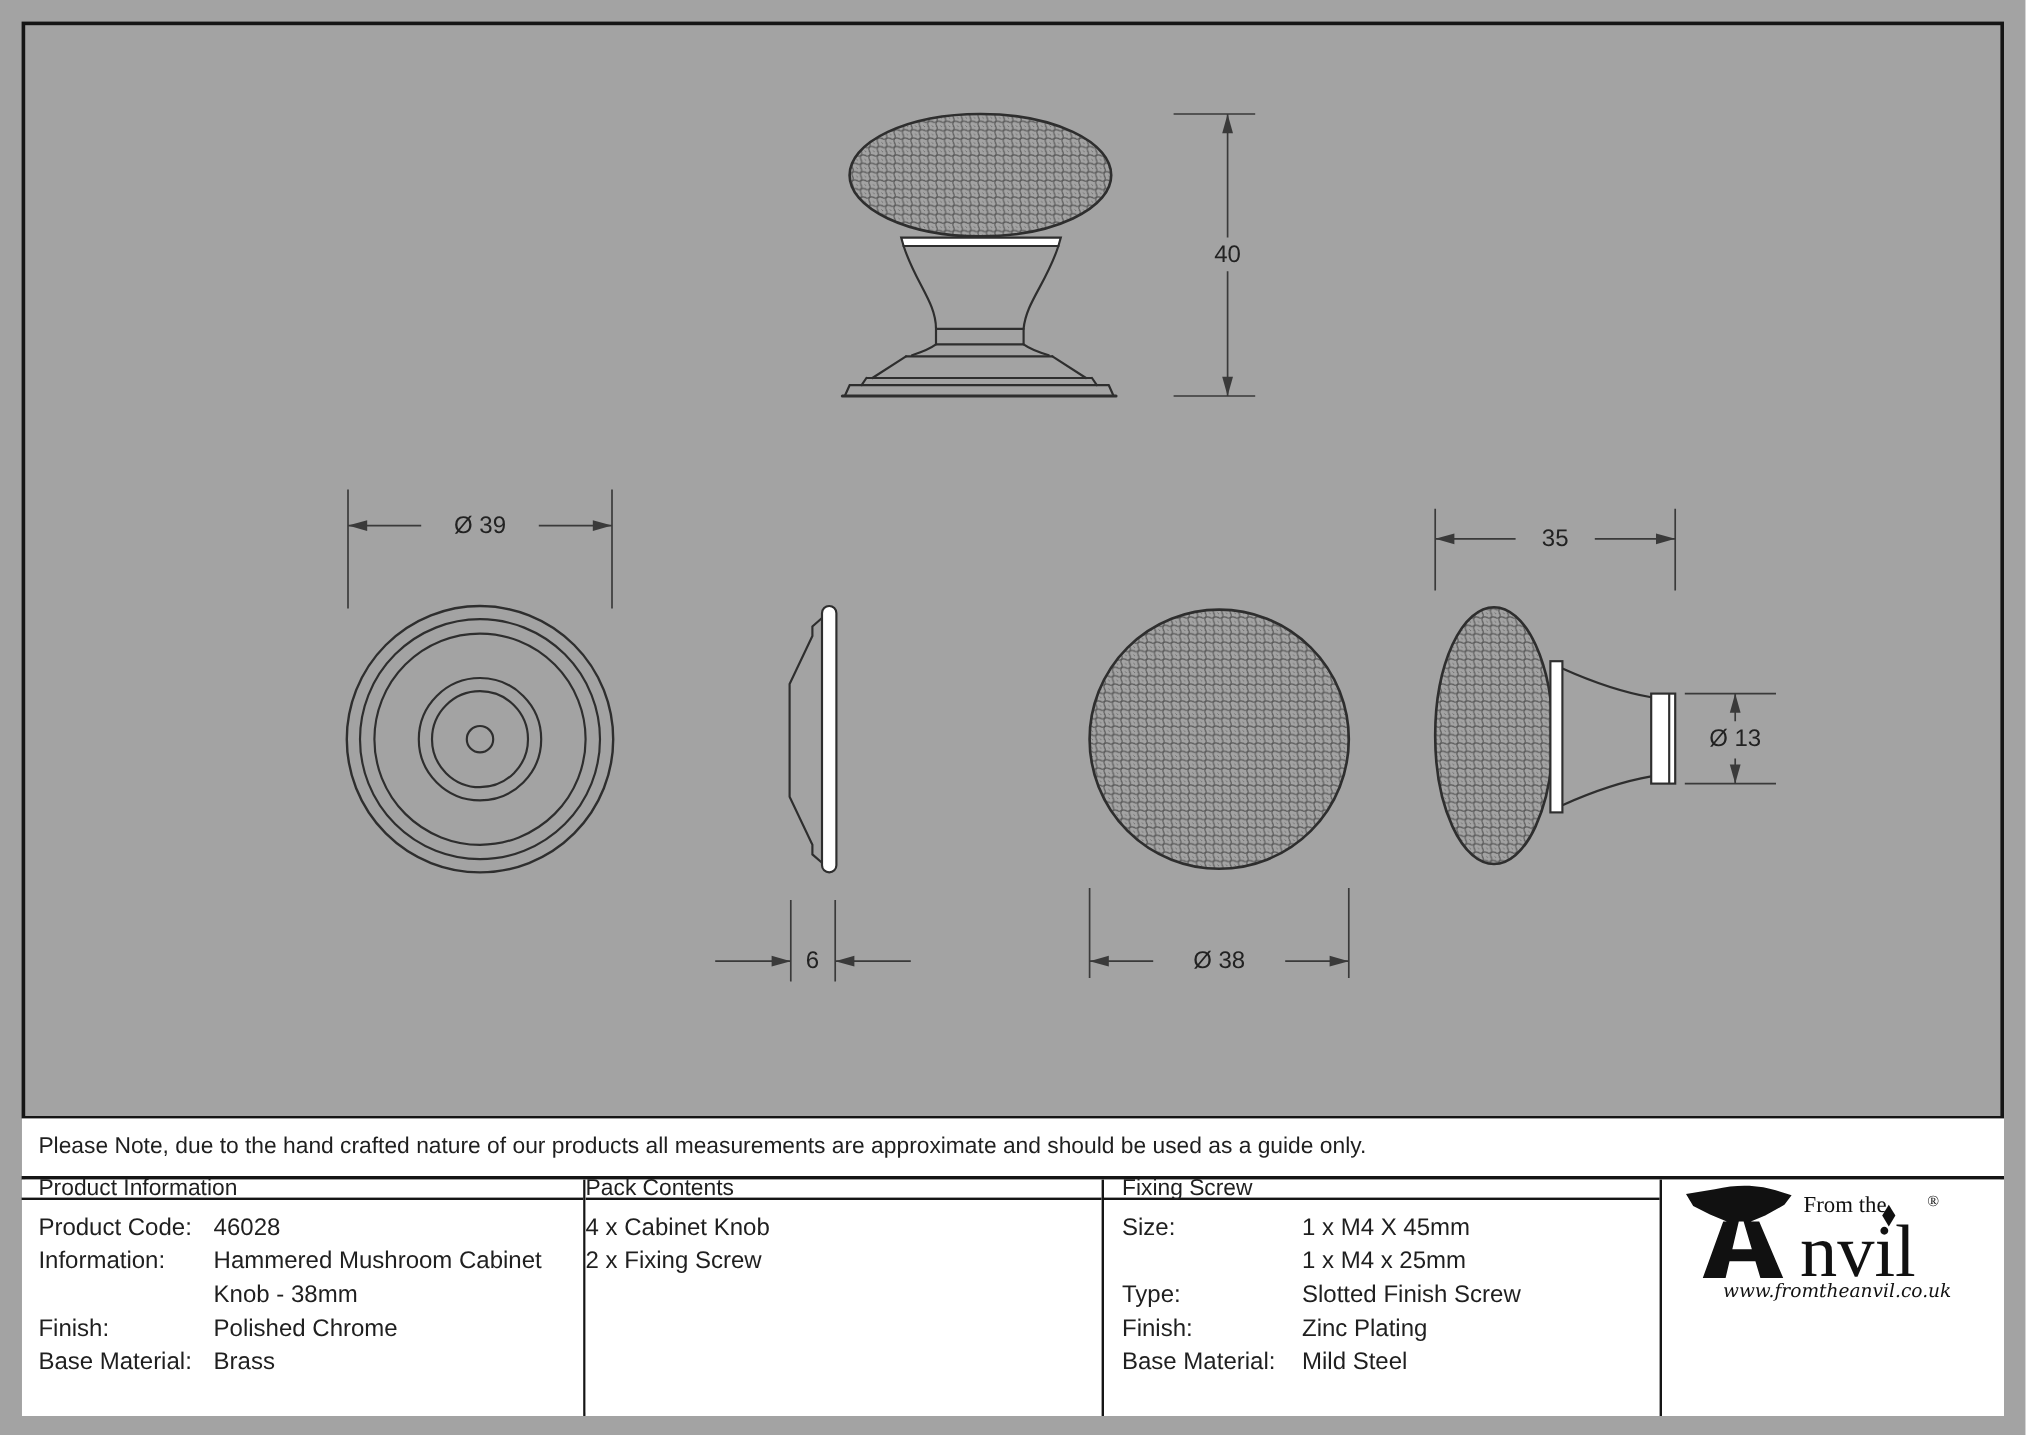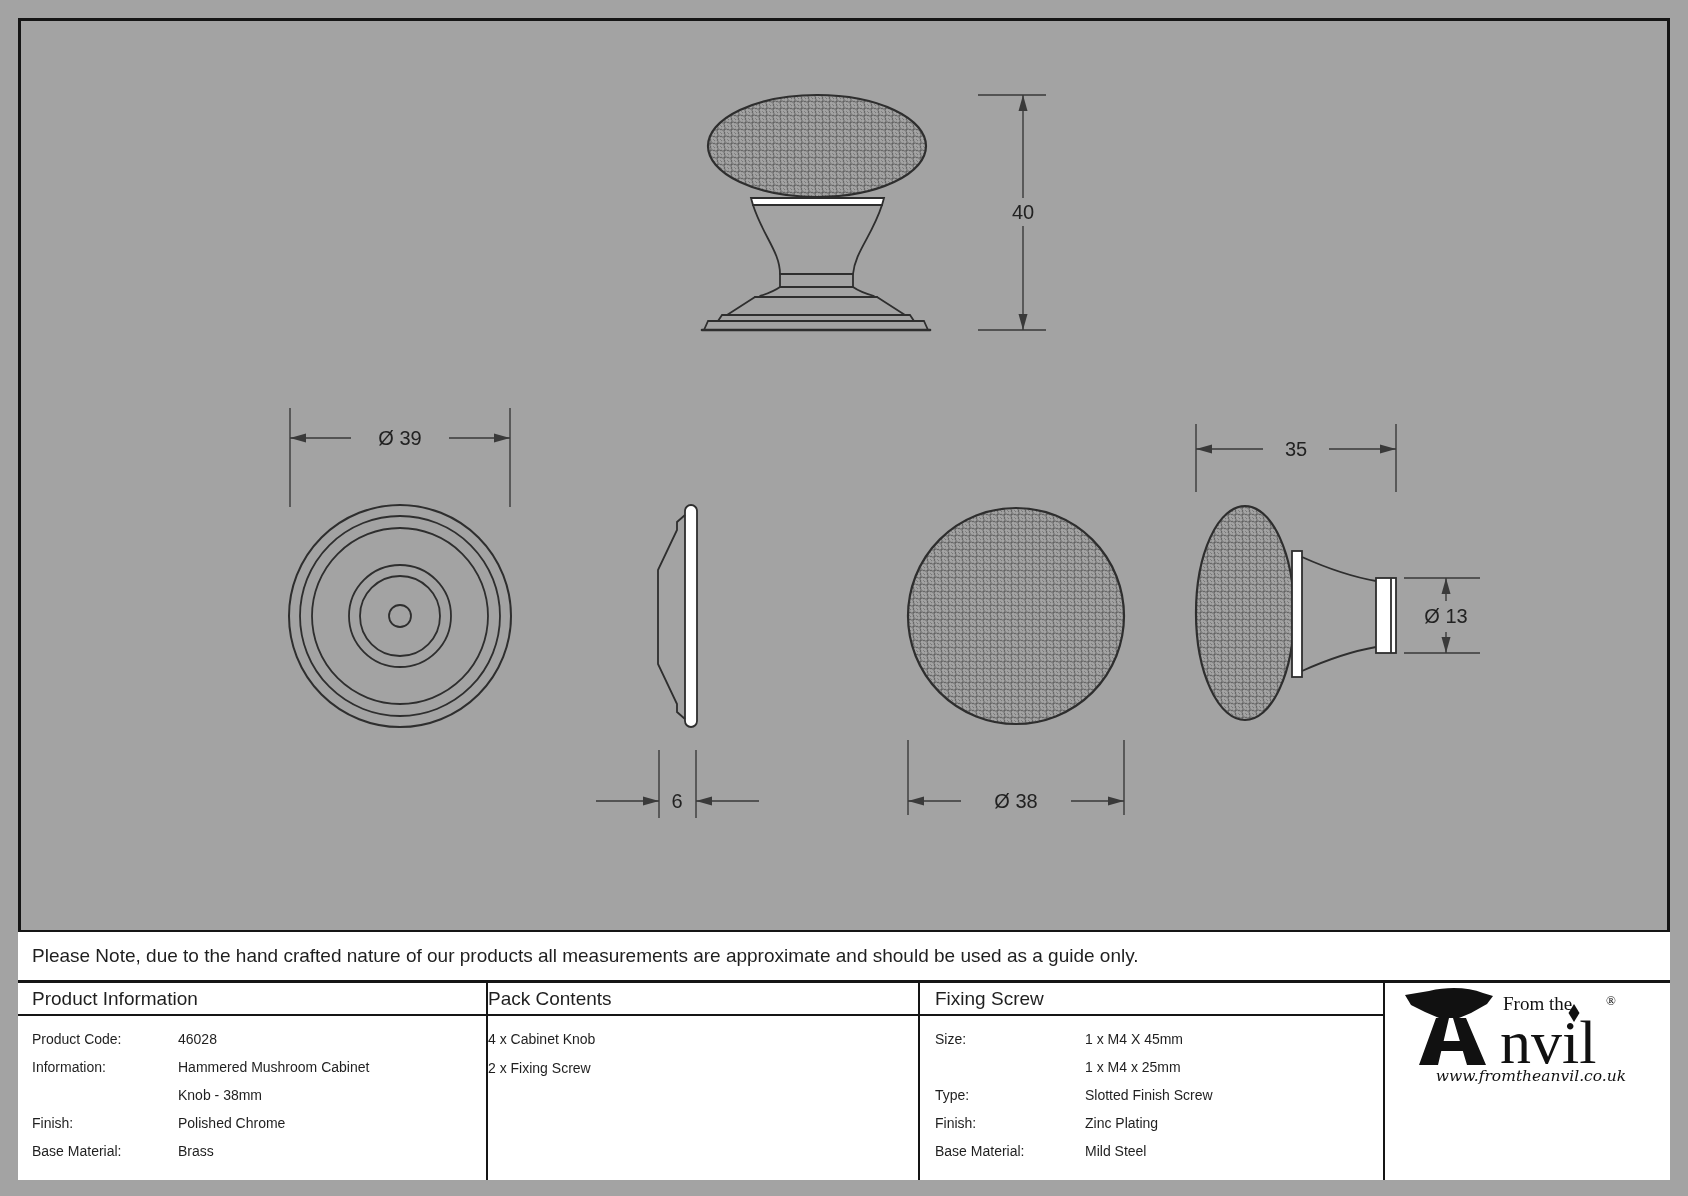--- a/index.html
+++ b/index.html
@@ -18,27 +18,27 @@
     box-sizing:border-box; border-top:2px solid #151515; border-bottom:3px solid #151515;
     display:flex; align-items:center; padding-left:14px; font-size:19px; background:#ffffff;text-align:right;
   }
   .spec-table { position:absolute; left:18px; top:983px; width:1652px; height:197px; }
   .col { position:absolute; top:0; height:197px; box-sizing:border-box; background:#ffffff; }
   .col-1 { left:0; width:470px; border-right:2px solid #151515; }
   .col-2 { left:470px; width:432px; border-right:2px solid #151515; }
   .col-3 { left:902px; width:465px; border-right:2px solid #151515; }
   .col-4 { left:1367px; width:285px; display:flex; justify-content:center; }
   .col-header {
-    height:33px; border-bottom:2px solid #151515; display:flex; align-items:center;
+    height:17px; border-bottom:2px solid #151515; display:flex; align-items:center;
     font-size:19px; box-sizing:border-box;
   }
   .col-1 .col-header, .col-1 .col-body { padding-left:14px; }
   .col-2 .col-header, .col-2 .col-body { padding-left:0; }
   .col-3 .col-header, .col-3 .col-body { padding-left:15px; }
-  .col-body { padding-top:9px; font-size:14px; }
+  .col-body { padding-top:9px; font-size:20px; }
   .spec-row { display:flex; height:28px; align-items:center; }
   .spec-label { width:146px; flex:none; }
   .col-3 .spec-label { width:150px; }
   .pack-item { height:28.5px; display:flex; align-items:center; }
   .logo-svg text { fill:#111111; }
 </style>
 </head>
 <body>
 
 <div class="sheet">

